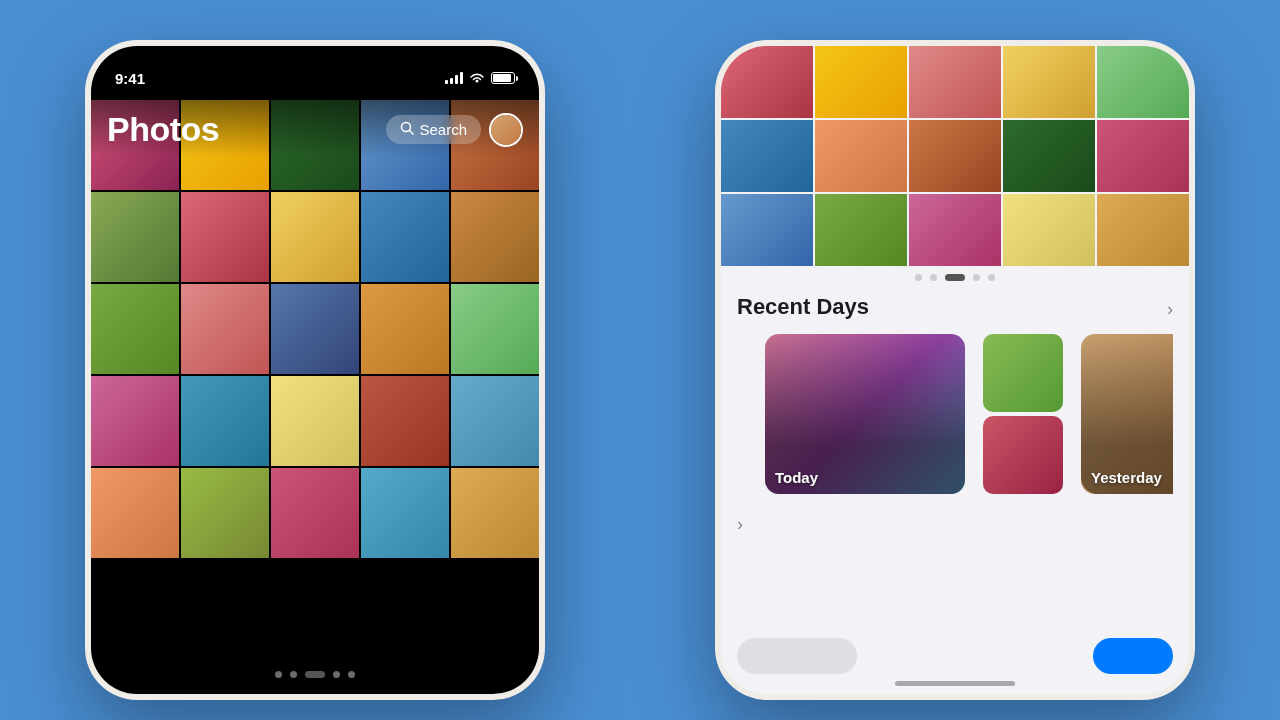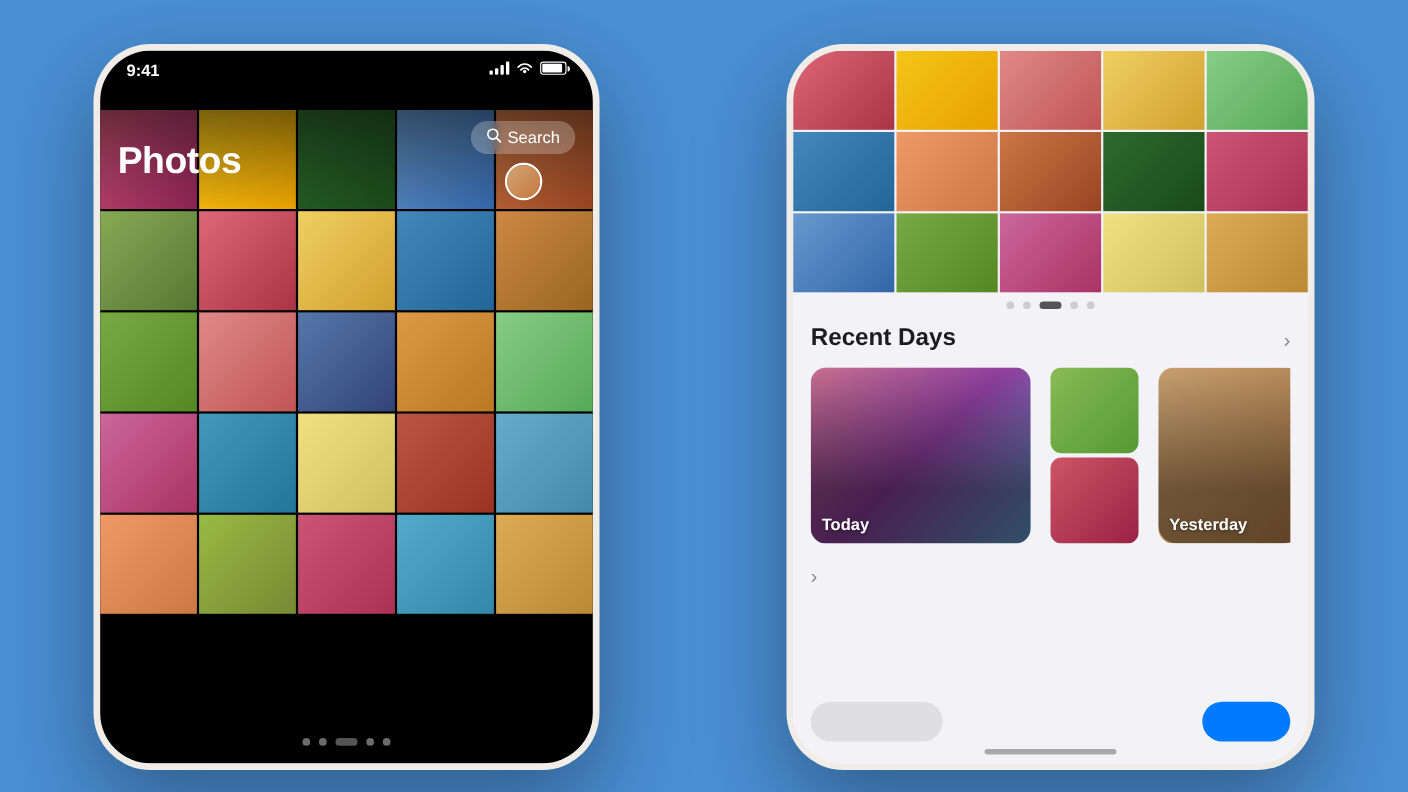--- a/index.html
+++ b/index.html
@@ -69,21 +69,21 @@
     }
 
     
     .status-bar {
       position: absolute;
       top: 0;
       left: 0;
       right: 0;
       height: 54px;
       display: flex;
-      align-items: flex-start;
+      align-items: center;
       justify-content: space-between;
       padding: 10px 24px 0;
       z-index: 9;
     }
 
     .status-time {
       font-size: 15px;
       font-weight: 600;
       color: #fff;
     }
@@ -179,21 +179,20 @@
       font-size: 34px;
       font-weight: 700;
       color: #fff;
       letter-spacing: -0.5px;
     }
 
     .header-right {
       display: flex;
       align-items: center;
       gap: 8px;
-      flex-direction: column;
     }
 
     .search-btn {
       background: rgba(255,255,255,0.25);
       border: none;
       border-radius: 20px;
       padding: 6px 14px;
       color: #fff;
       font-size: 15px;
       display: flex;
@@ -311,20 +310,21 @@
 
     .section-arrow {
       color: #888;
       font-size: 18px;
     }
 
     .recent-days-row {
       display: flex;
       gap: 18px;
       overflow: hidden;
+      margin-left: 28px;
     }
 
     .day-card {
       border-radius: 14px;
       overflow: hidden;
       position: relative;
       flex-shrink: 0;
     }
 
     .day-card-today {

